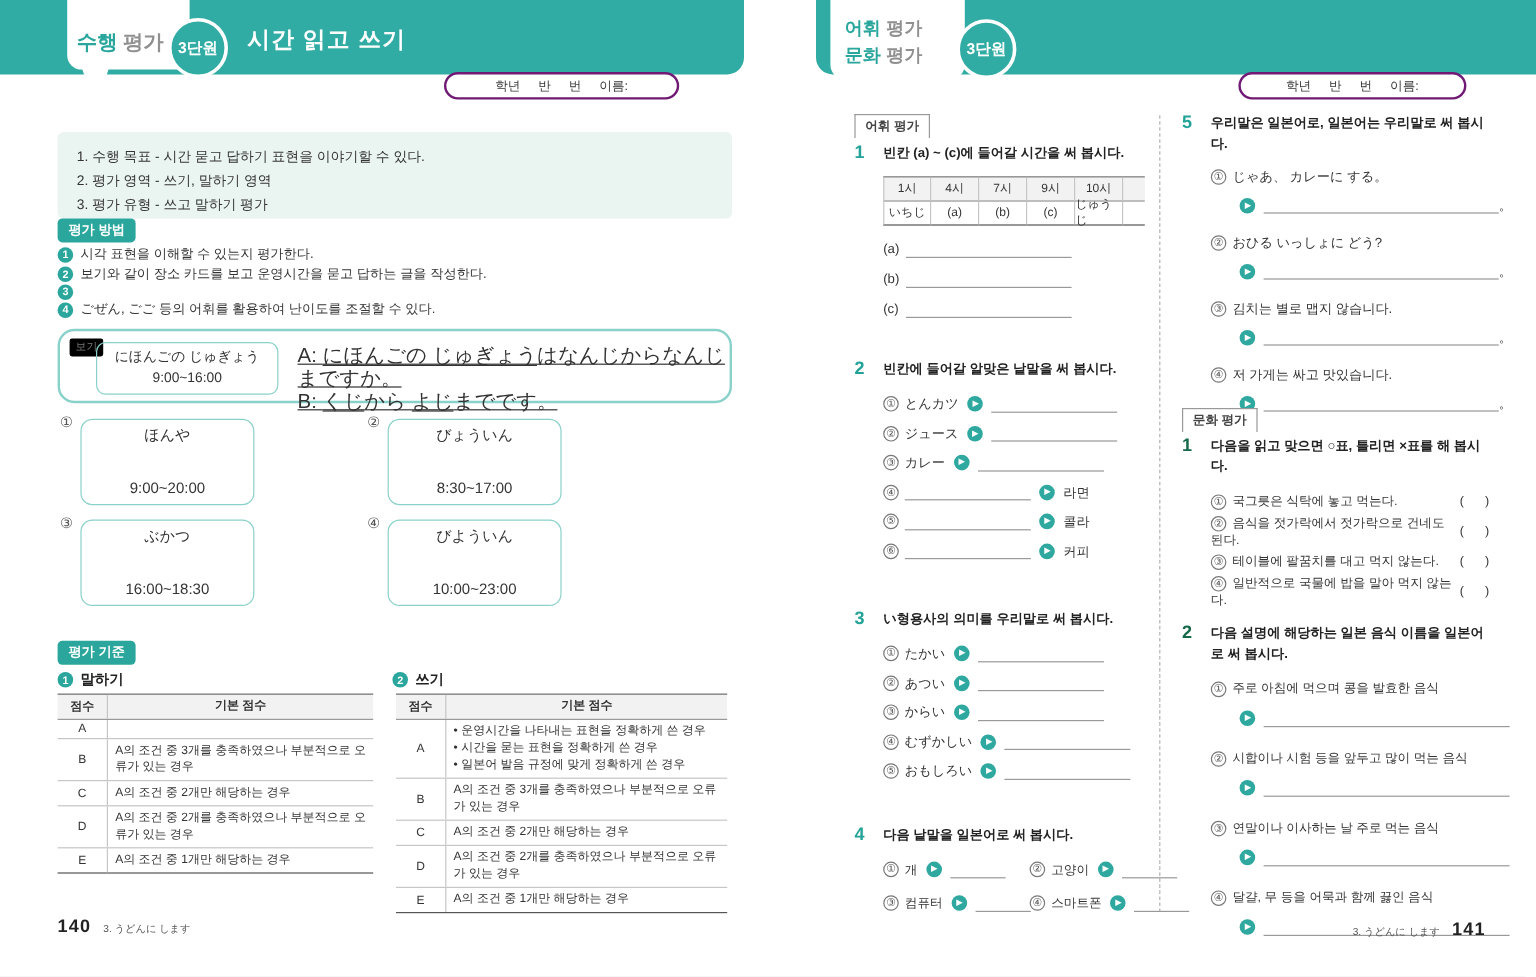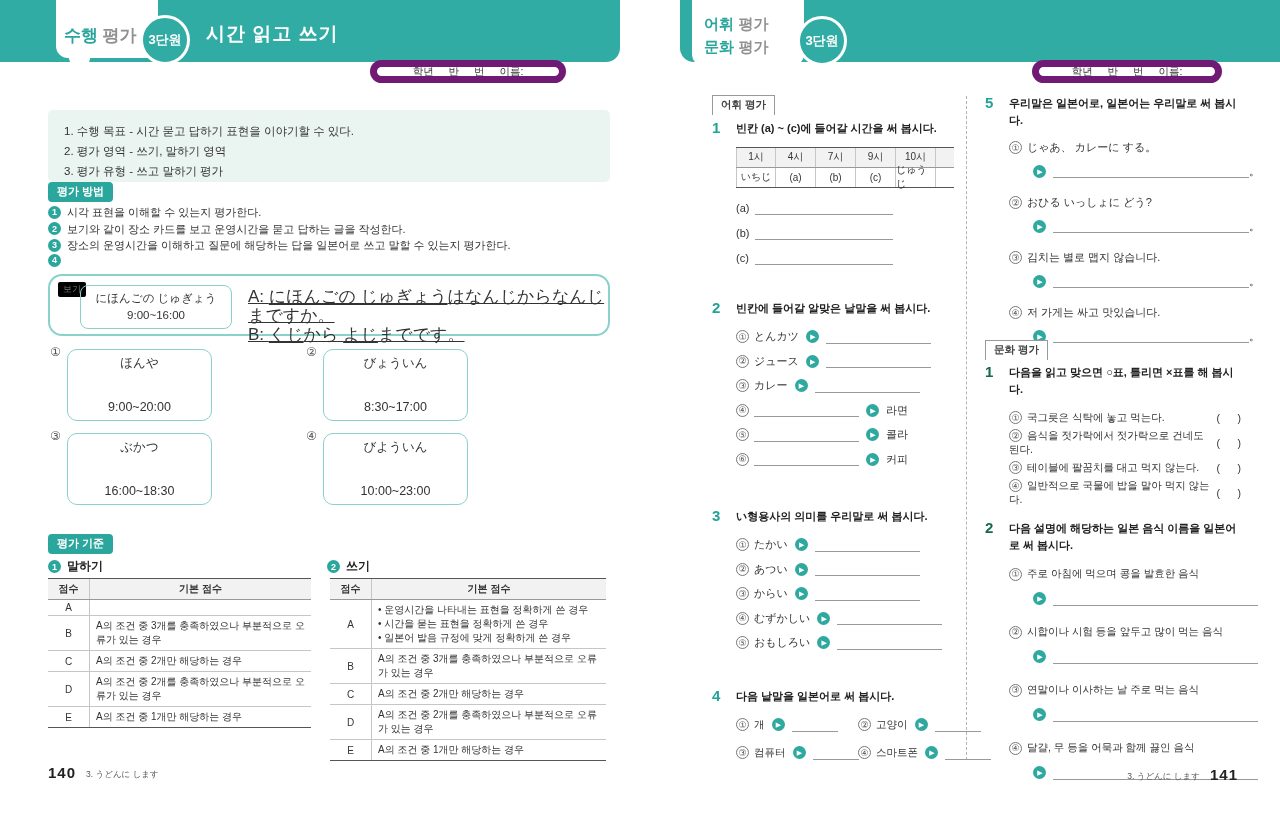--- a/index.html
+++ b/index.html
@@ -21,21 +21,21 @@
   .bubble-right{left:52px;top:0;width:112px;height:66px;padding:12px 0 0 12px;line-height:1.45;}
   .bubble .strong{color:#2aa69d;font-weight:700;font-size:17px;}
   .bubble .light{color:#909090;font-weight:700;font-size:17px;}
   .bubble-right .strong,.bubble-right .light{font-size:15px;}
   .tail{position:absolute;z-index:2;}
   .badge{position:absolute;width:50px;height:50px;border-radius:50%;background:#31aca4;
          border:3px solid #fff;color:#fff;font-weight:700;font-size:13px;z-index:3;
          display:flex;align-items:center;justify-content:center;}
   .badge-left{left:140px;top:15px;}
   .badge-right{left:157px;top:16px;}
-  .pill{position:absolute;height:23px;background:#fff;border:7px solid #701a75;border-radius:13px;
+  .pill{position:absolute;height:23px;background:#fff;border:2px solid #701a75;border-radius:13px;
         font-size:10.5px;color:#333;display:flex;align-items:center;justify-content:center;
         word-spacing:12px;z-index:4;}
   .pill-left{left:370px;top:60px;width:196px;}
   .pill-right{left:392px;top:60px;width:190px;}
 
   
   .goalbox{position:absolute;left:48px;top:97px;width:562px;height:72px;background:#eaf4f1;
            border-radius:5px;padding:11px 16px;font-size:11.5px;line-height:1.75;color:#333;margin-top:13px;}
   .chip{position:absolute;background:#2aa69d;color:#fff;font-size:11px;font-weight:700;
         padding:2px 9px 3px;border-radius:4px;display:inline-block;z-index:1;}
@@ -147,24 +147,24 @@
         <div class="method-item">
           <span class="numdot">1</span>
           <span>시각 표현을 이해할 수 있는지 평가한다.</span>
         </div>
         <div class="method-item">
           <span class="numdot">2</span>
           <span>보기와 같이 장소 카드를 보고 운영시간을 묻고 답하는 글을 작성한다.</span>
         </div>
         <div class="method-item">
           <span class="numdot">3</span>
-          <span>장소의 운영시간을 이해하고 질문에 해당하는 답을 일본어로 쓰고 말할 수 있는지 평가한다.</span>
         </div>
         <div class="method-item">
           <span class="numdot">4</span>
+          <span>ごぜん, ごご 등의 어휘를 활용하여 난이도를 조절할 수 있다.</span>
         </div>
       </div>
 
     <div class="example-box">
       <span class="example-tag">보기</span>
       <div class="example-card">
         <div>にほんごの じゅぎょう</div>
         <div>9:00~16:00</div>
       </div>
       <div class="example-lines">

